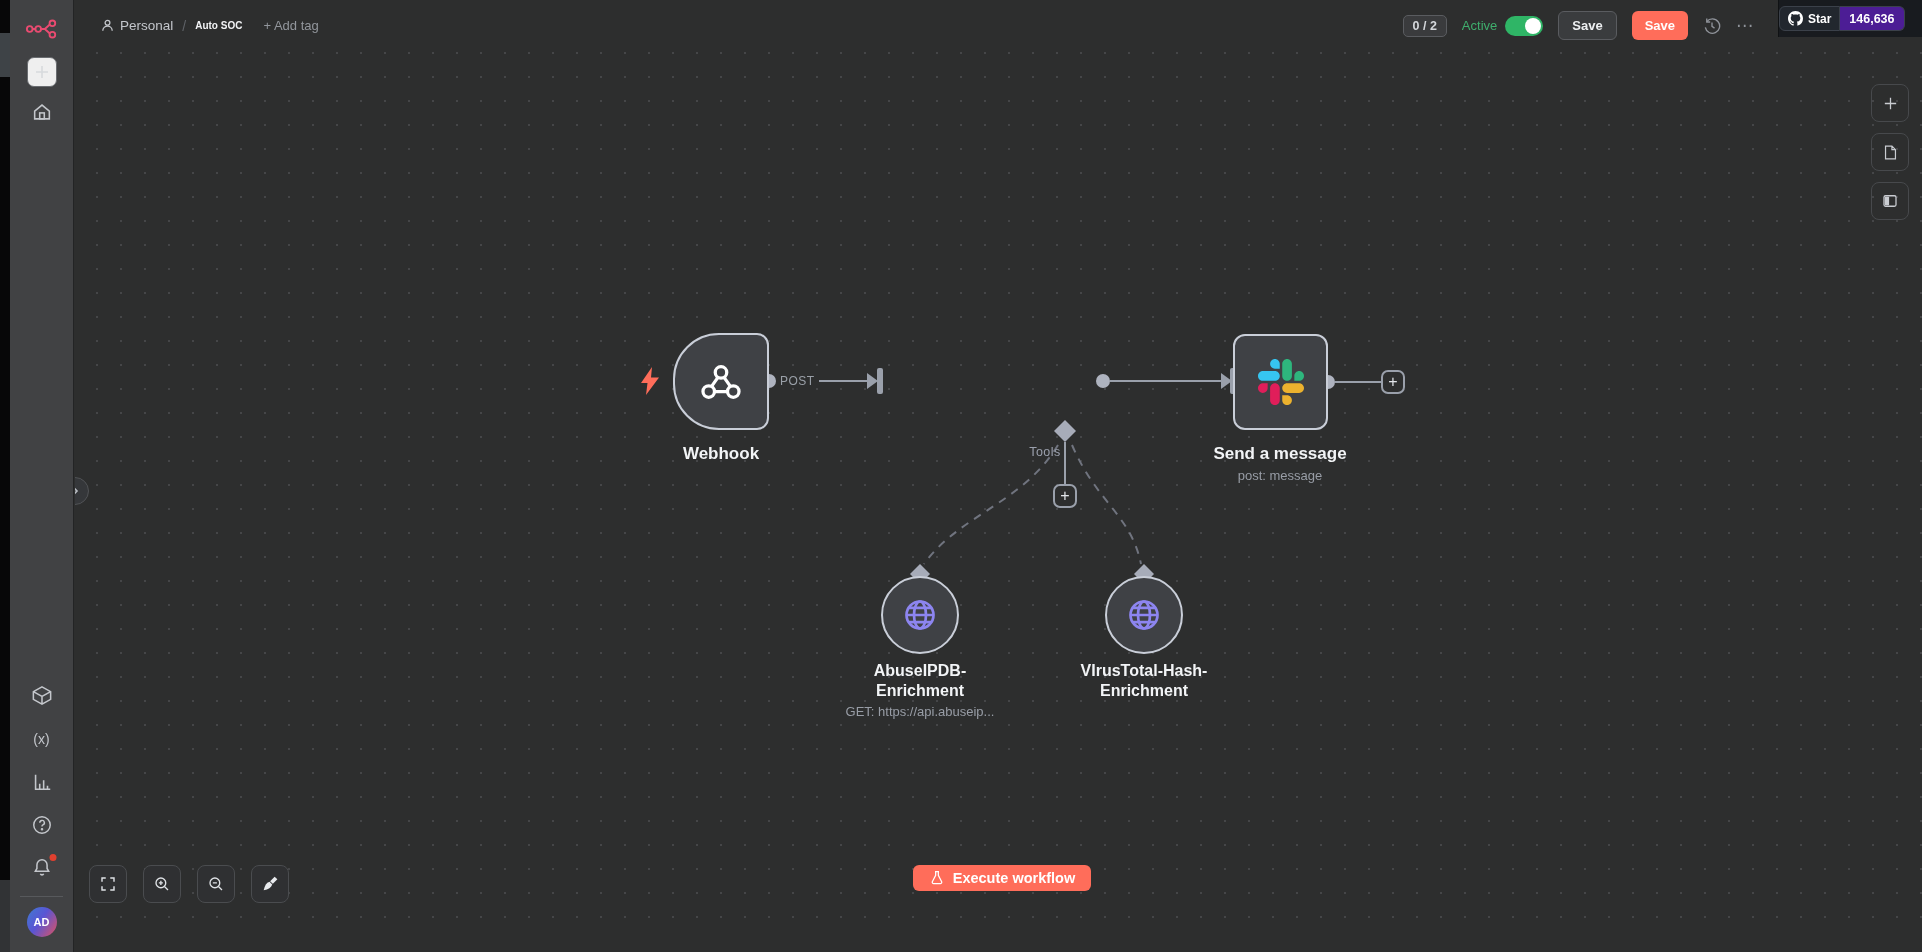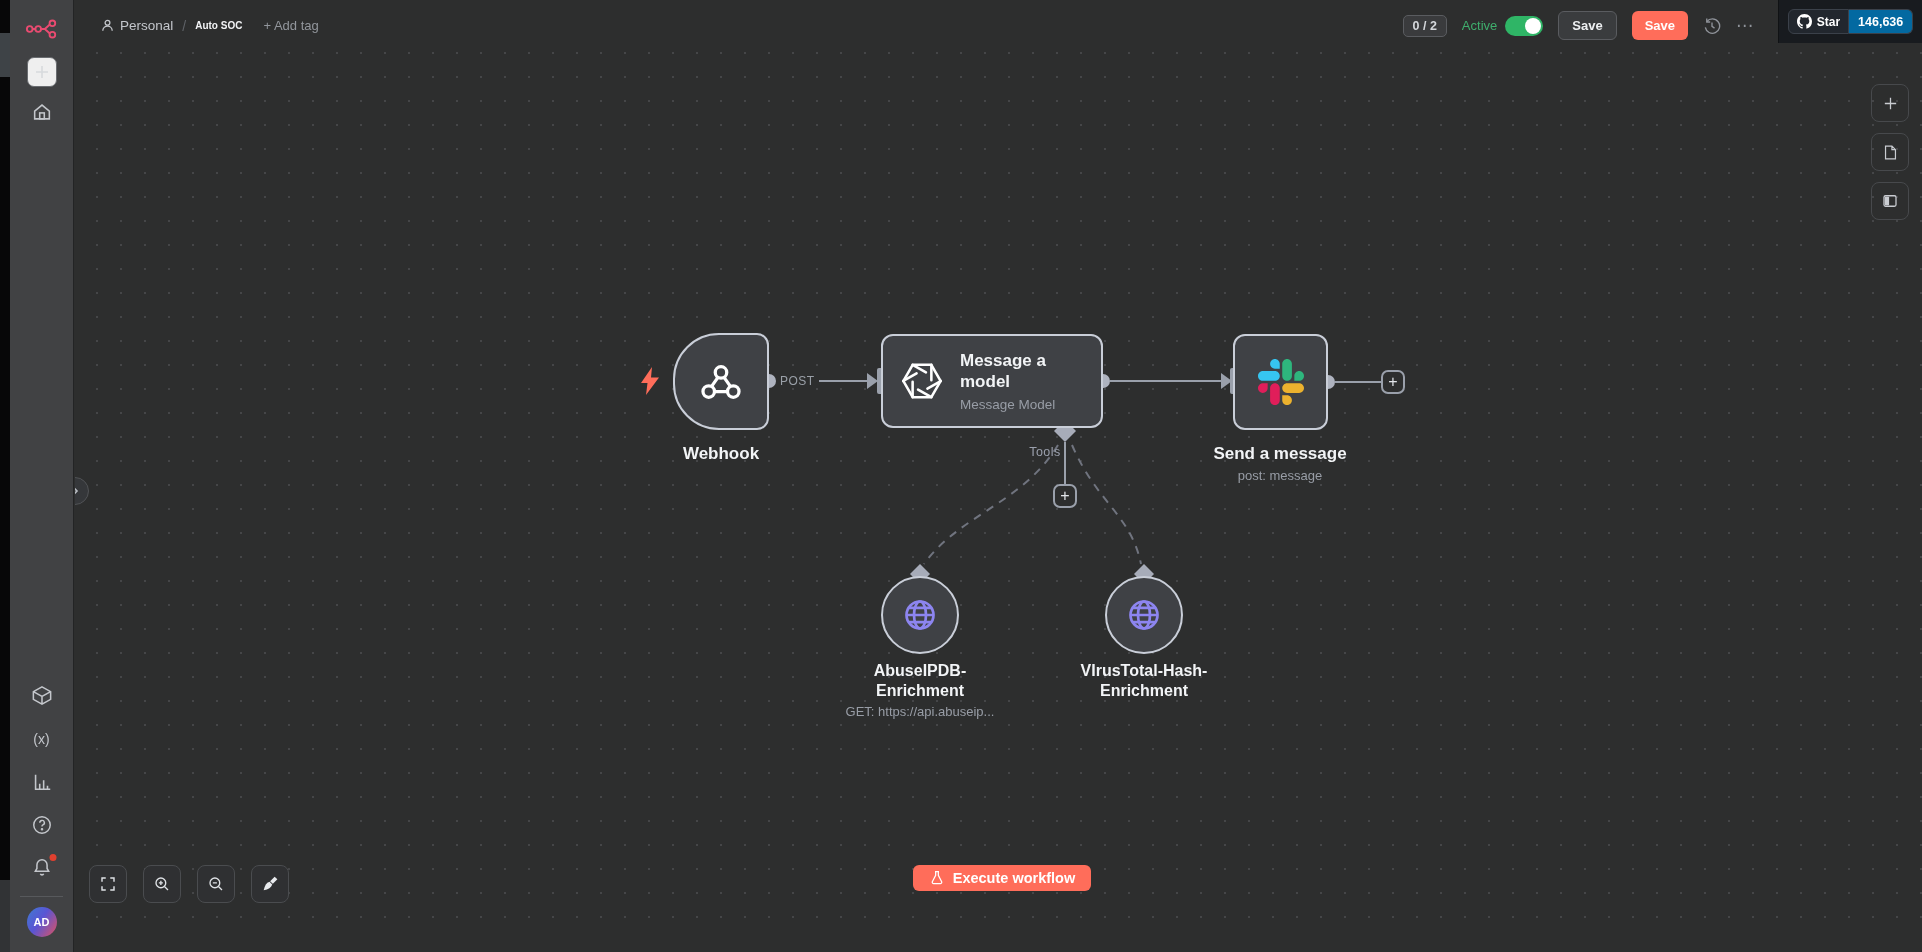--- a/index.html
+++ b/index.html
@@ -32,24 +32,24 @@
   .hdr-right { position:absolute; right:168px; top:0; height:51px; display:flex; align-items:center; gap:15px; }
   .issues-badge { border:1px solid #5a5c60; background:#3a3b3d; color:#d4d7db; font-size:12.5px; font-weight:bold; padding:3px 9px; border-radius:5px; }
   .active-wrap { display:flex; align-items:center; gap:8px; }
   .active-label { color:#3fae6d; font-size:13px; }
   .toggle { width:38px; height:20px; border-radius:10px; background:#2fb566; position:relative; }
   .toggle .knob { position:absolute; right:2px; top:2px; width:16px; height:16px; border-radius:50%; background:#fff; }
   .btn-share { background:#3a3c3e; border:1px solid #5a5c60; color:#eef0f2; font-weight:bold; font-size:13px; padding:6px 13px; border-radius:6px; }
   .btn-save { background:#ff6d5a; border:none; color:#fff; font-weight:bold; font-size:13px; padding:7px 13px; border-radius:6px; }
   .hdr-icon { color:#8f939a; display:flex; align-items:center; }
   .hdr-dots { color:#8f939a; font-size:17px; letter-spacing:1px; }
-  .gh-zone { position:absolute; right:0; top:0; width:144px; height:43px; background:#181b1f; border-left:1px solid #101214; display:flex; align-items:center; justify-content:center; }
+  .gh-zone { position:absolute; right:0; top:0; width:144px; height:37px; background:#181b1f; border-left:1px solid #101214; display:flex; align-items:center; }
   .gh-widget { display:flex; }
   .gh-left { display:flex; align-items:center; gap:5px; background:#22272e; border:1px solid #3b414a; border-radius:6px 0 0 6px; padding:4px 8px; color:#fff; font-size:12px; font-weight:bold; }
-  .gh-right { background:#0369a1; border:1px solid #3b414a; border-left:none; border-radius:0 6px 6px 0; padding:4px 9px; color:#fff; font-size:12.5px; font-weight:bold; display:flex; align-items:center; }
+  .gh-right { background:#4c1d95; border:1px solid #3b414a; border-left:none; border-radius:0 6px 6px 0; padding:4px 9px; color:#fff; font-size:12.5px; font-weight:bold; display:flex; align-items:center; }
 
   
   .tabs { position:absolute; left:814px; top:-1px; display:flex; gap:2px; background:#3a3b3d; border-radius:0 0 9px 9px; padding:4px; z-index:45; }
   .tab { font-size:13px; color:#a4a8ae; padding:6px 12px; border-radius:6px; white-space:nowrap; }
   .tab.active { background:#232427; color:#fff; font-weight:bold; }
 
   
   .canvas { position:absolute; left:0; top:51px; width:1847px; height:872px; background-color:#2d2e2e;
     background-image:radial-gradient(circle,#454648 1.3px,transparent 1.4px); background-size:24px 24px; background-position:10px 14px; overflow:hidden; }
   .edges { position:absolute; left:0; top:0; width:1848px; height:872px; }
@@ -215,46 +215,20 @@
         <svg width="46" height="46" viewBox="0 0 24 24" fill="none" stroke="#fff" stroke-width="1.7">
           <circle cx="12" cy="7" r="3"></circle>
             <circle cx="5.6" cy="17" r="3"></circle>
             <circle cx="18.4" cy="17" r="3"></circle>
           <path d="M10.4 9.6 L7 14.4 M13.6 9.6 L17 14.4 M8.6 17 H15.4"></path>
         </svg>
       </div>
       <div class="node-label" style="left:566px;top:393px;width:160px;">Webhook</div>
       <div class="port-label" style="left:705px;top:323px;">POST</div>
 
-      <div class="node" style="left:806px;top:283px;width:222px;height:94px;border-radius:12px;justify-content:flex-start;padding-left:16px;gap:15px;">
-        <svg width="46" height="46" viewBox="-27 -27 54 54" fill="none" stroke="#fff" stroke-width="3" stroke-linecap="round" stroke-linejoin="round">
-          <g>
-              <path d="M-11 -19 L11 -19 L11 -1"></path>
-            </g>
-          <g transform="rotate(60)">
-              <path d="M-11 -19 L11 -19 L11 -1"></path>
-            </g>
-          <g transform="rotate(120)">
-              <path d="M-11 -19 L11 -19 L11 -1"></path>
-            </g>
-          <g transform="rotate(180)">
-              <path d="M-11 -19 L11 -19 L11 -1"></path>
-            </g>
-          <g transform="rotate(240)">
-              <path d="M-11 -19 L11 -19 L11 -1"></path>
-            </g>
-          <g transform="rotate(300)">
-              <path d="M-11 -19 L11 -19 L11 -1"></path>
-            </g>
-        </svg>
-        <div>
-          <div style="color:#f2f4f6;font-weight:bold;font-size:17px;line-height:21px;width:112px;">Message a model</div>
-          <div style="color:#989da6;font-size:13.5px;margin-top:5px;">Message Model</div>
-        </div>
-      </div>
       <div class="port-label" style="left:935px;top:394px;width:70px;text-align:center;font-size:12.5px;color:#9ba0ad;">Tools</div>
       <div class="plusbox" style="left:978px;top:433px;">+</div>
 
       <div class="node" style="left:1158px;top:283px;width:95px;height:96px;border-radius:12px;">
         <svg width="46" height="46" viewBox="0 0 122.8 122.8">
           <path fill="#E01E5A" d="M25.8 77.6c0 7.1-5.8 12.9-12.9 12.9S0 84.7 0 77.6s5.8-12.9 12.9-12.9h12.9v12.9zM32.3 77.6c0-7.1 5.8-12.9 12.9-12.9s12.9 5.8 12.9 12.9v32.3c0 7.1-5.8 12.9-12.9 12.9s-12.9-5.8-12.9-12.9V77.6z"></path>
           <path fill="#36C5F0" d="M45.2 25.8c-7.1 0-12.9-5.8-12.9-12.9S38.1 0 45.2 0s12.9 5.8 12.9 12.9v12.9H45.2zM45.2 32.3c7.1 0 12.9 5.8 12.9 12.9s-5.8 12.9-12.9 12.9H12.9C5.8 58.1 0 52.3 0 45.2s5.8-12.9 12.9-12.9h32.3z"></path>
           <path fill="#2EB67D" d="M97 45.2c0-7.1 5.8-12.9 12.9-12.9s12.9 5.8 12.9 12.9-5.8 12.9-12.9 12.9H97V45.2zM90.5 45.2c0 7.1-5.8 12.9-12.9 12.9s-12.9-5.8-12.9-12.9V12.9C64.7 5.8 70.5 0 77.6 0s12.9 5.8 12.9 12.9v32.3z"></path>
           <path fill="#ECB22E" d="M77.6 97c7.1 0 12.9 5.8 12.9 12.9s-5.8 12.9-12.9 12.9-12.9-5.8-12.9-12.9V97h12.9zM77.6 90.5c-7.1 0-12.9-5.8-12.9-12.9s5.8-12.9 12.9-12.9h32.3c7.1 0 12.9 5.8 12.9 12.9s-5.8 12.9-12.9 12.9H77.6z"></path>
         </svg>

